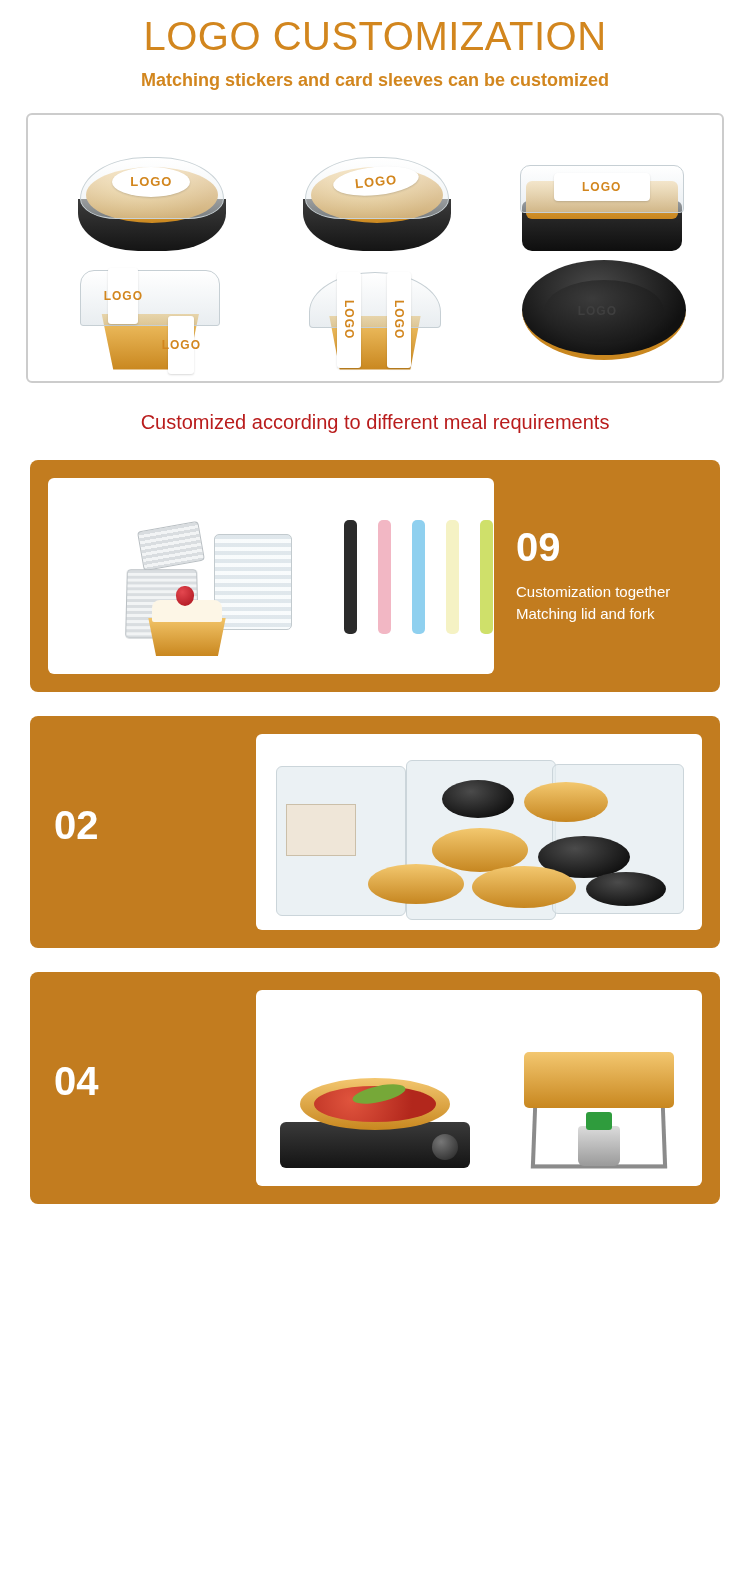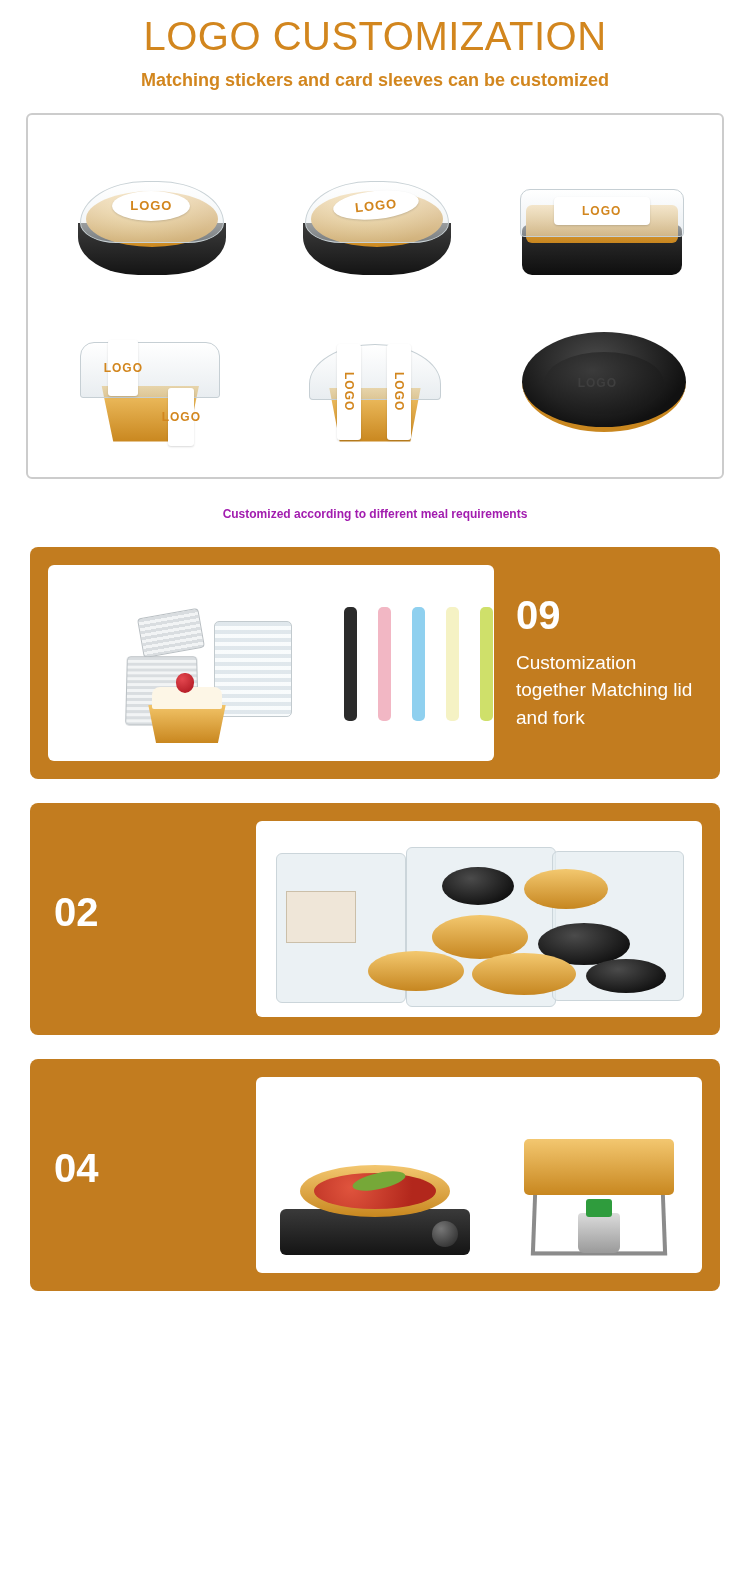--- a/index.html
+++ b/index.html
@@ -29,21 +29,21 @@
     font-size: 18px;
     font-weight: bold;
     color: #d2861e;
   }
 
   
   .showcase {
     margin: 22px 26px 0 26px;
     border: 2px solid #cccccc;
     border-radius: 6px;
-    height: 366px;
+    height: 270px;
     padding: 14px 10px;
     background: #fff;
   }
   .showcase-row {
     display: flex;
     height: 50%;
     align-items: center;
     justify-content: space-around;
   }
   .prod {
@@ -158,23 +158,23 @@
   .p6-logo {
     position: absolute; left: 78px; bottom: 60px;
     font-size: 12px; font-weight: bold; color: #3f3f3f;
     letter-spacing: 1px;
   }
 
   
   .mid-caption {
     text-align: center;
     margin-top: 28px;
-    font-size: 12px;
-    font-weight: bold;
-    color: #a21caf;
+    font-size: 20px;
+    font-weight: normal;
+    color: #b91c1c;
   }
 
   
   .cards { margin-top: 26px; }
   .card {
     margin: 0 30px 24px 30px;
     background: #c27c1f;
     border-radius: 8px;
     height: 232px;
     display: flex;
@@ -197,21 +197,21 @@
     color: #fff;
     padding: 0 6px;
   }
   .card-num {
     font-size: 40px;
     font-weight: bold;
     line-height: 1;
     margin-bottom: 14px;
   }
   .card-desc {
-    font-size: 19px;
+    font-size: 15px;
     line-height: 1.45;
   }
 
   
   .ph { position: absolute; }
   .stack-tray {
     left: 78px; bottom: 36px; width: 72px; height: 70px;
     background: repeating-linear-gradient(#d9dde0 0 3px, #f2f4f5 3px 6px);
     border-radius: 4px; border: 1px solid #b9bfc3;
     transform: perspective(200px) rotateX(8deg);

